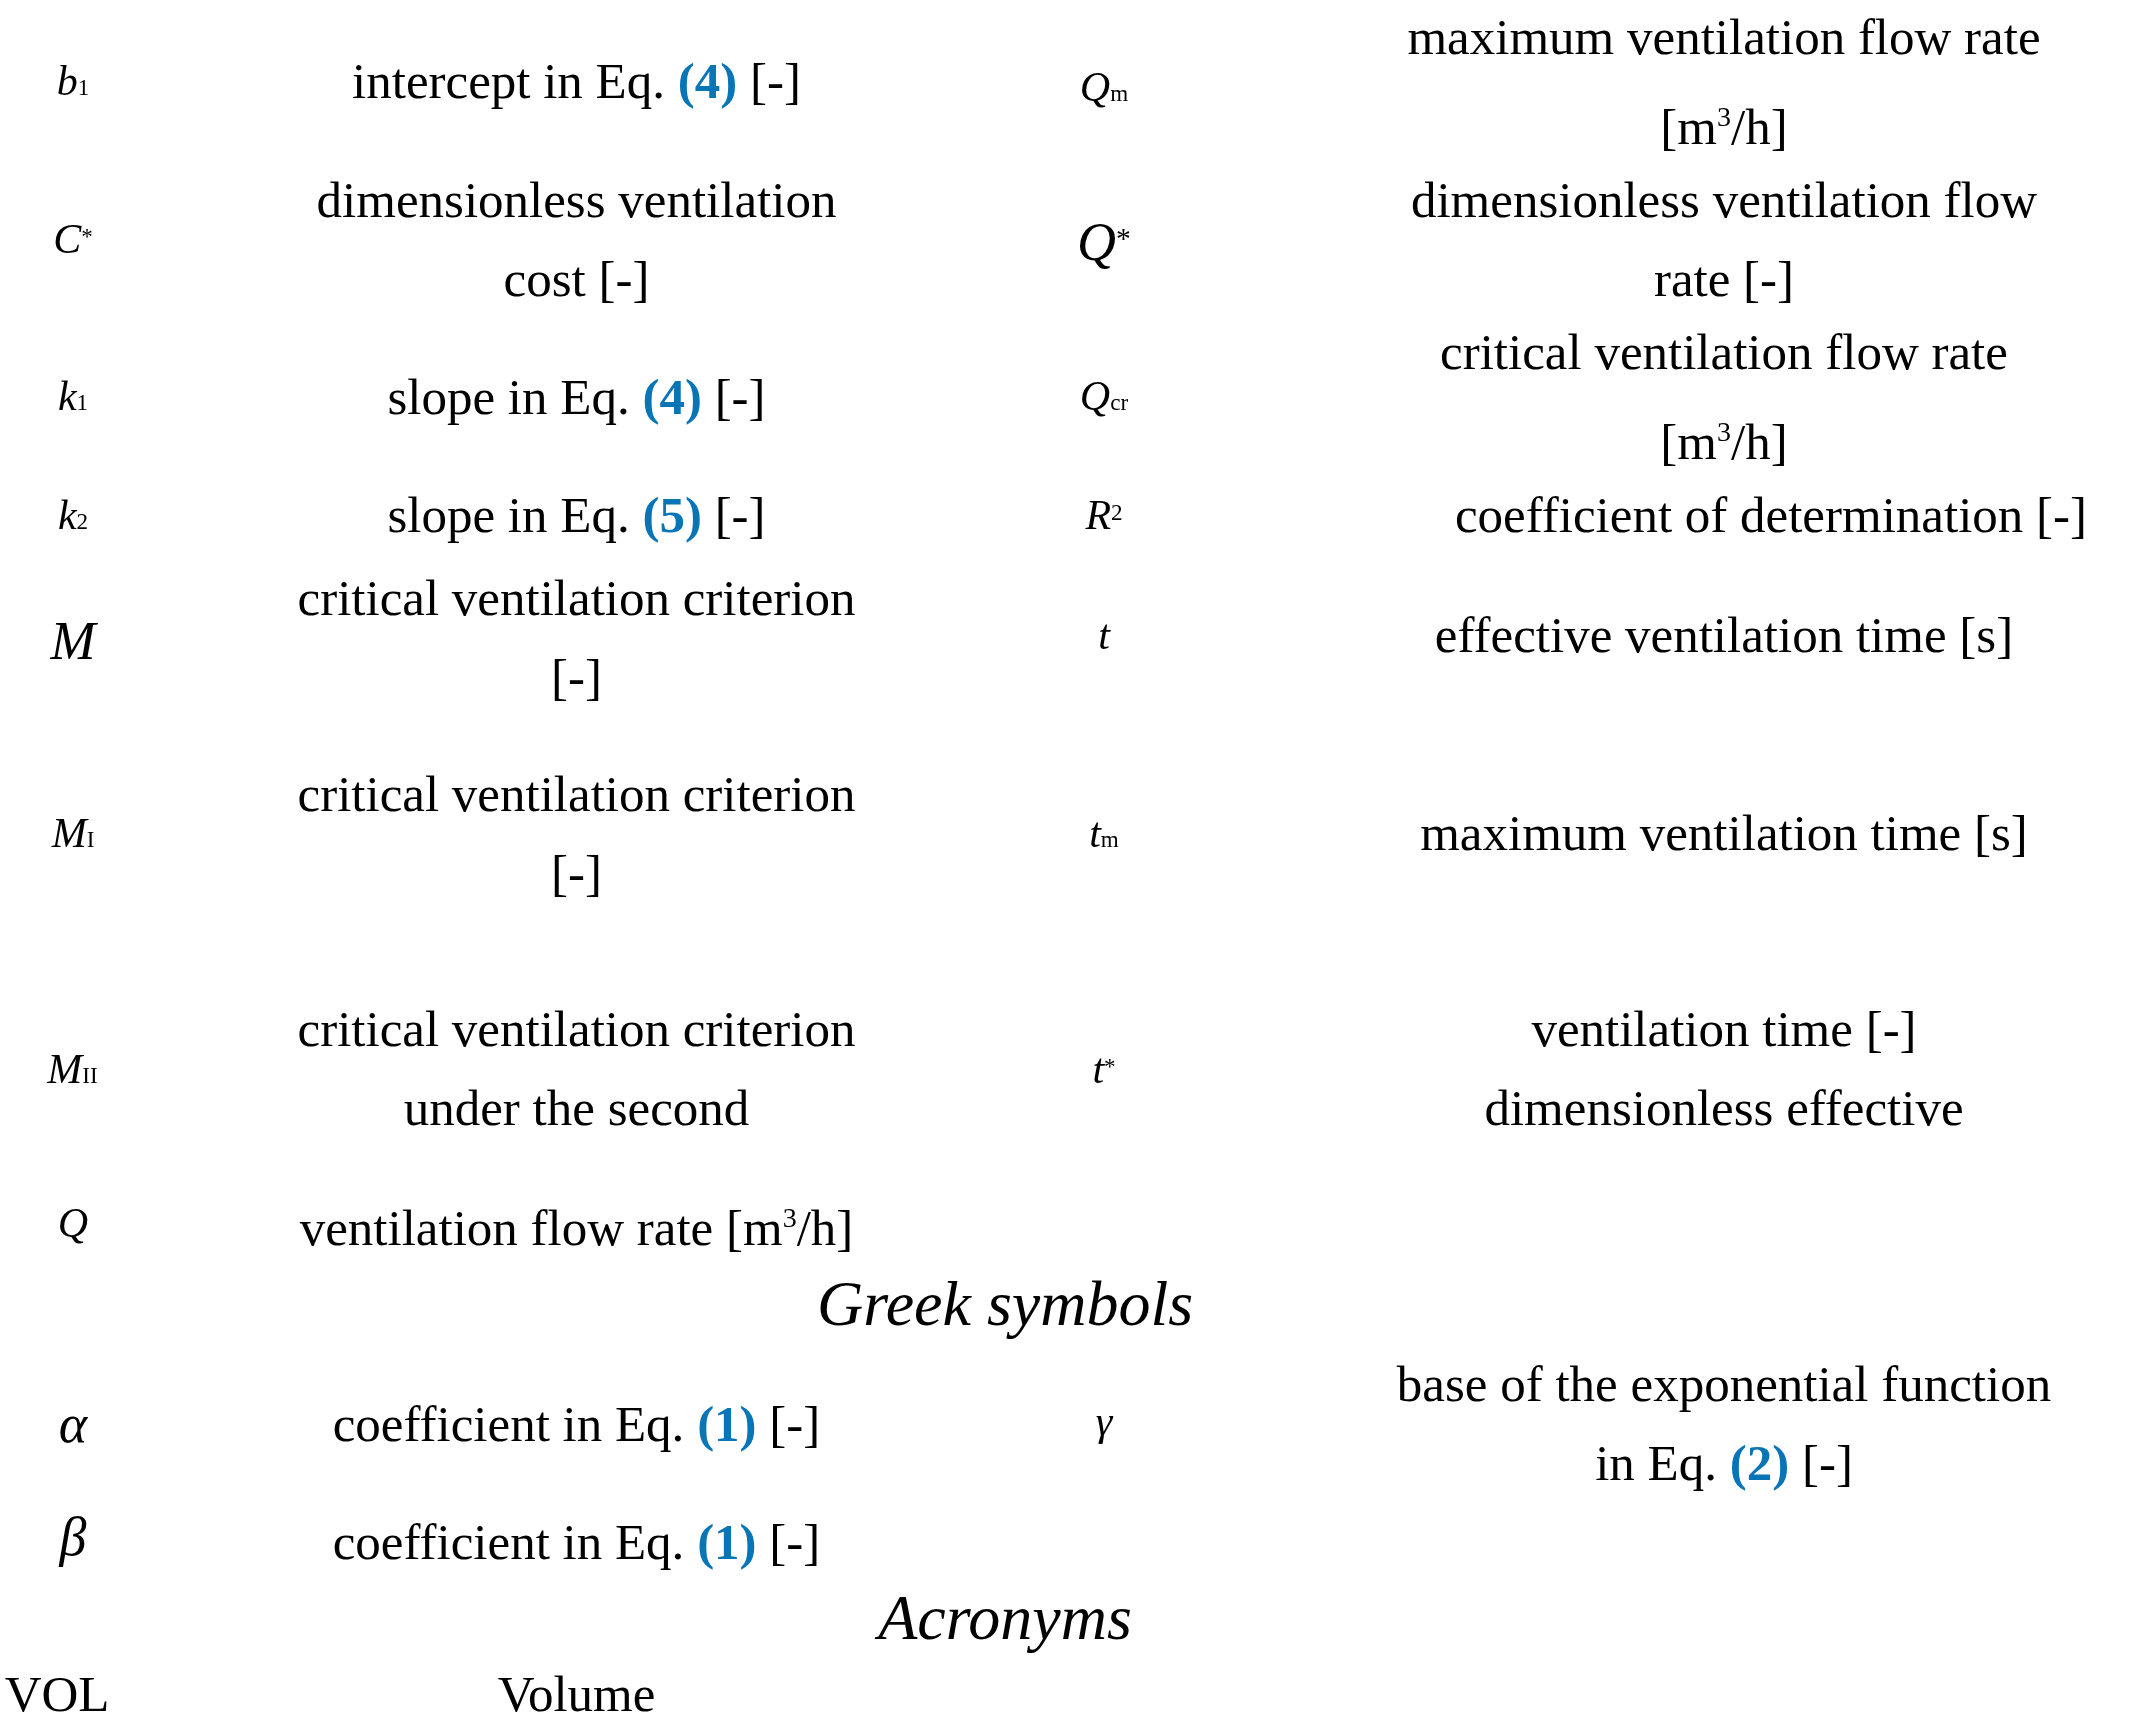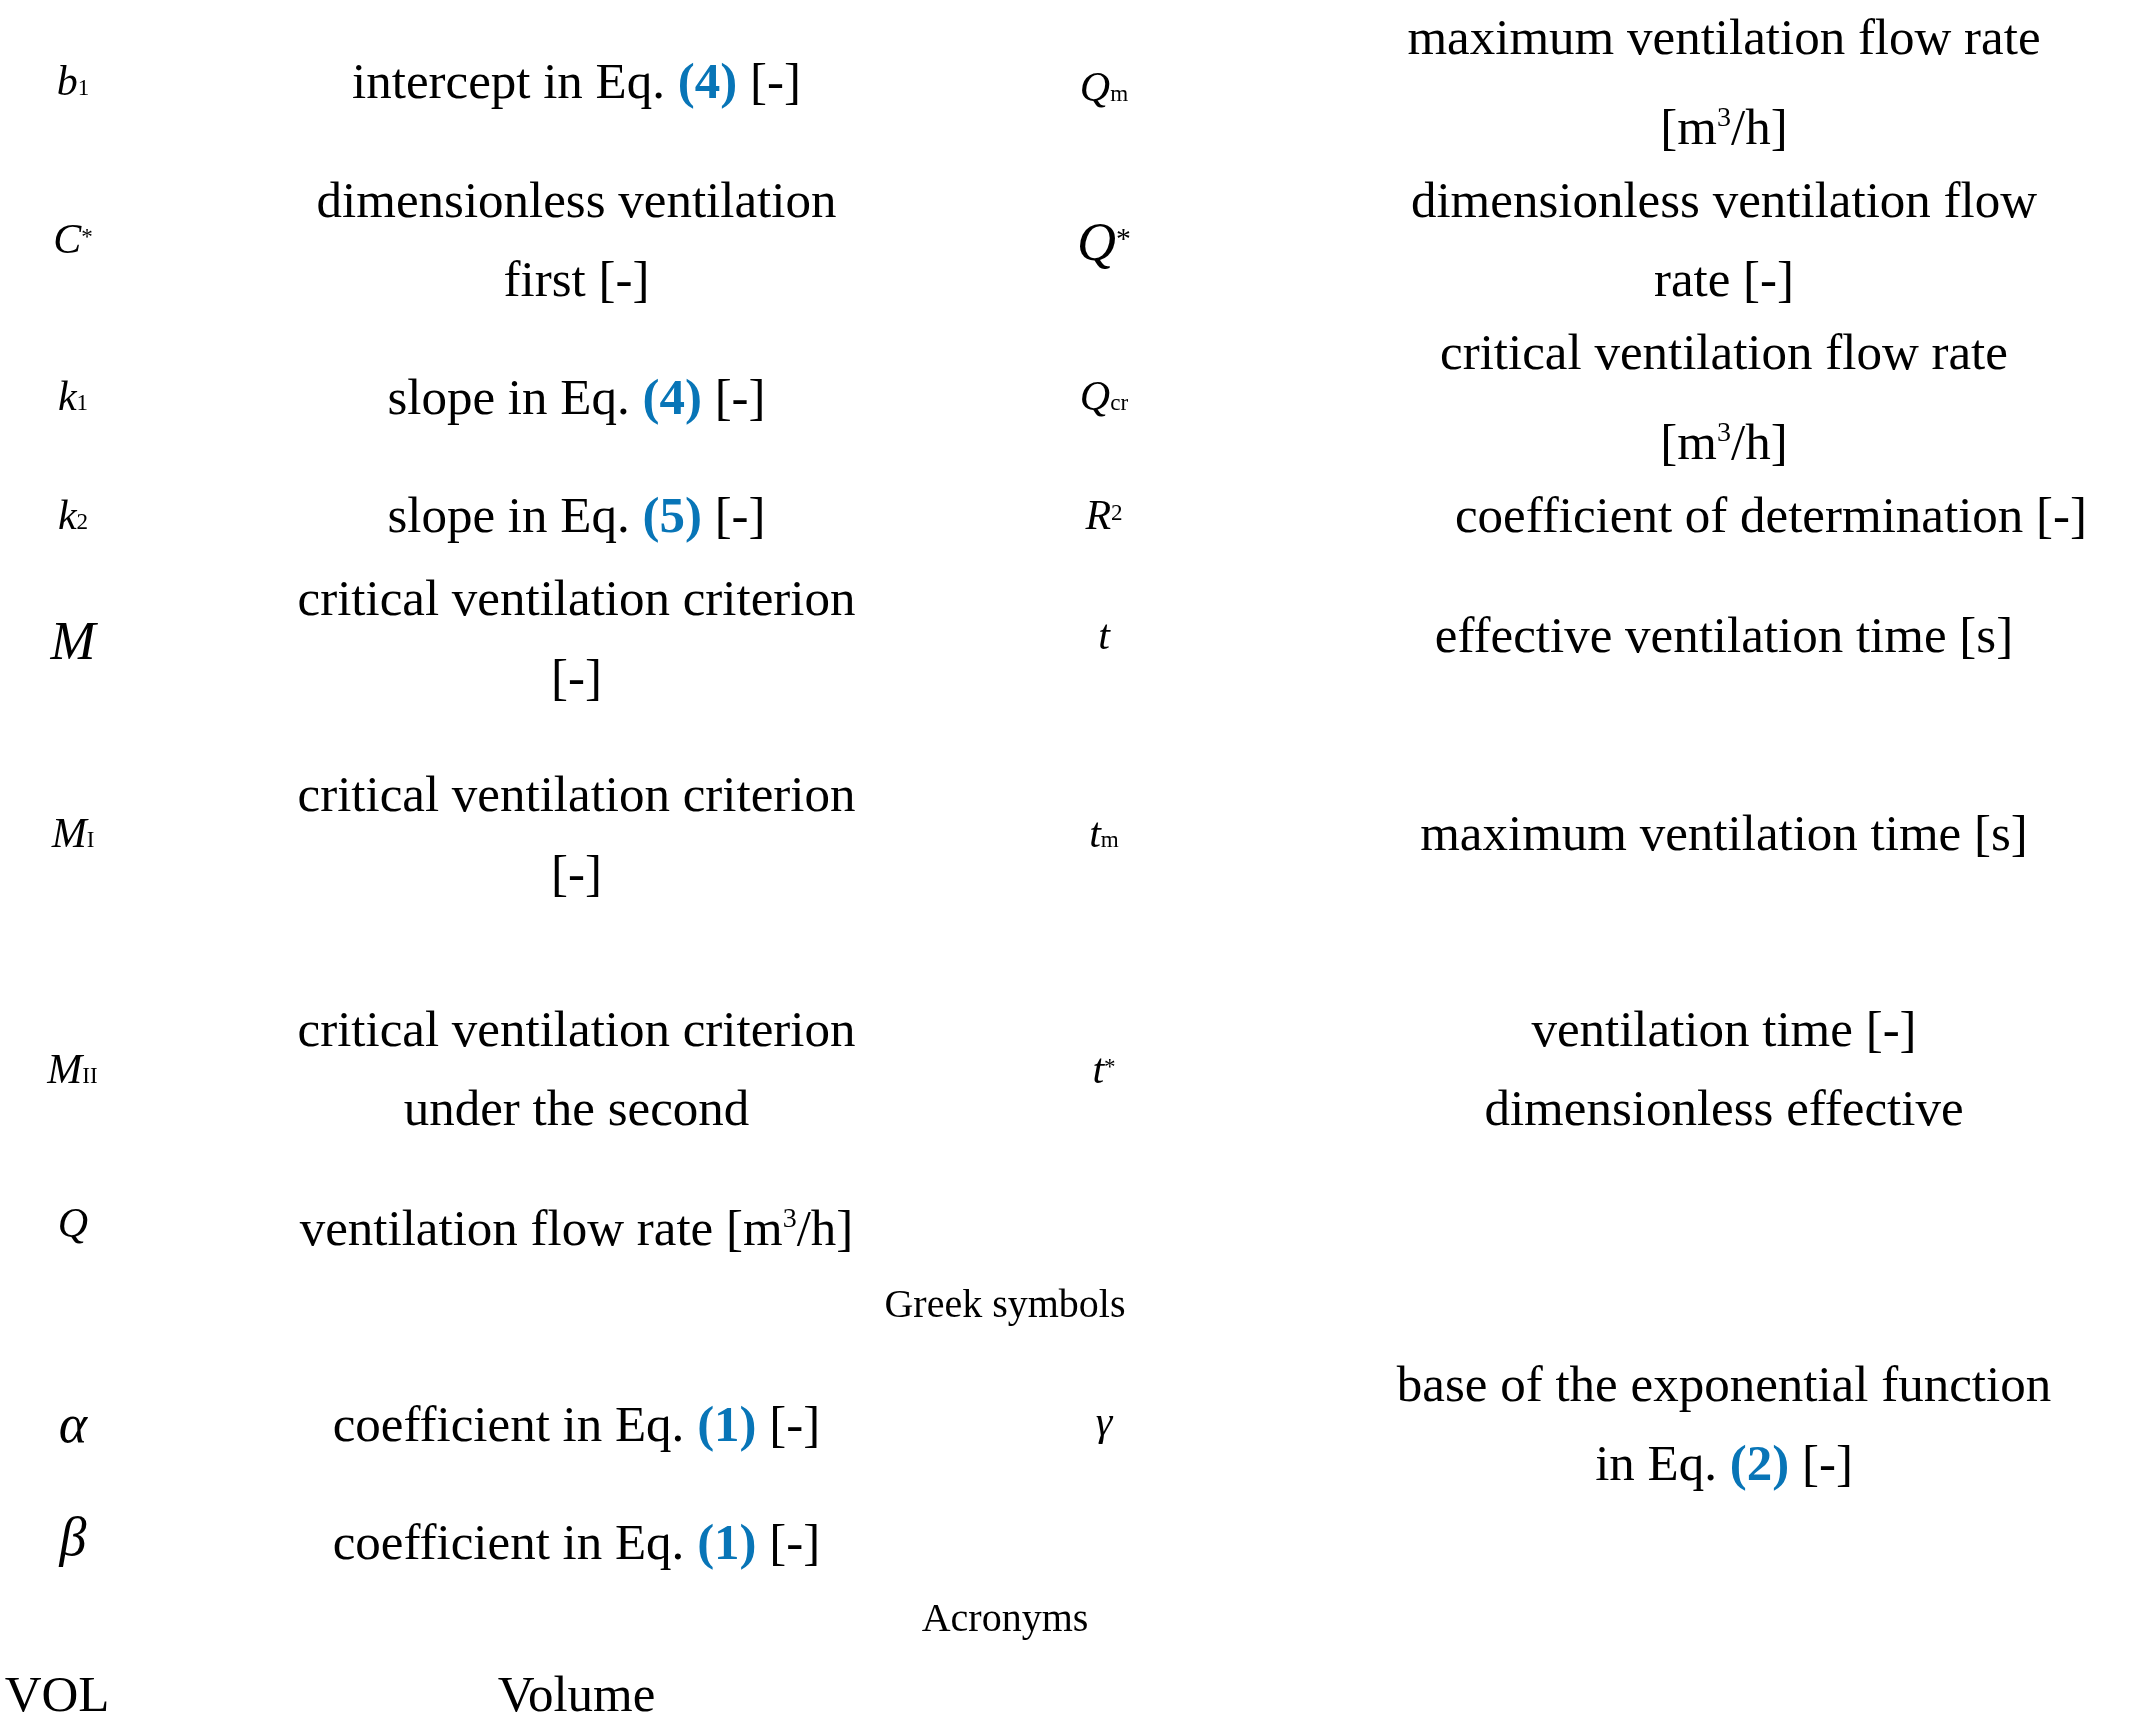--- a/index.html
+++ b/index.html
@@ -45,21 +45,22 @@
     .line { display: block; white-space: nowrap; }
     .eqref {
       color: #0875b7;
       font-weight: bold;
     }
     .section {
       position: absolute;
       left: 0;
       width: 2010px;
       text-align: center;
-      font-size: 40px;
+      font-style: italic;
+      font-size: 64px;
       line-height: 79px;
     }
     .acr {
       position: absolute;
       font-size: 51px;
       line-height: 79px;
     }
   </style>
 </head>
 <body>
@@ -71,21 +72,21 @@
 <div class="cell" style="left:198px; top:42px; width:757px; height:79px;">
   <span class="line"><span>intercept in Eq. </span><a class="eqref">(4)</a><span> [-]</span></span>
 </div>
 
 <div class="sym" style="left:35px; top:210px; width:76px; height:58px;">
   <span>C</span>
     <sup>*</sup>
 </div>
 <div class="cell" style="left:198px; top:161px; width:757px; height:158px;">
   <span class="line">dimensionless ventilation</span>
-  <span class="line">first [-]</span>
+  <span class="line">cost [-]</span>
 </div>
 
 <div class="sym" style="left:35px; top:367px; width:76px; height:58px;">
   <span>k</span>
     <sub>1</sub>
 </div>
 <div class="cell" style="left:198px; top:358px; width:757px; height:79px;">
   <span class="line"><span>slope in Eq. </span><a class="eqref">(4)</a><span> [-]</span></span>
 </div>
 

